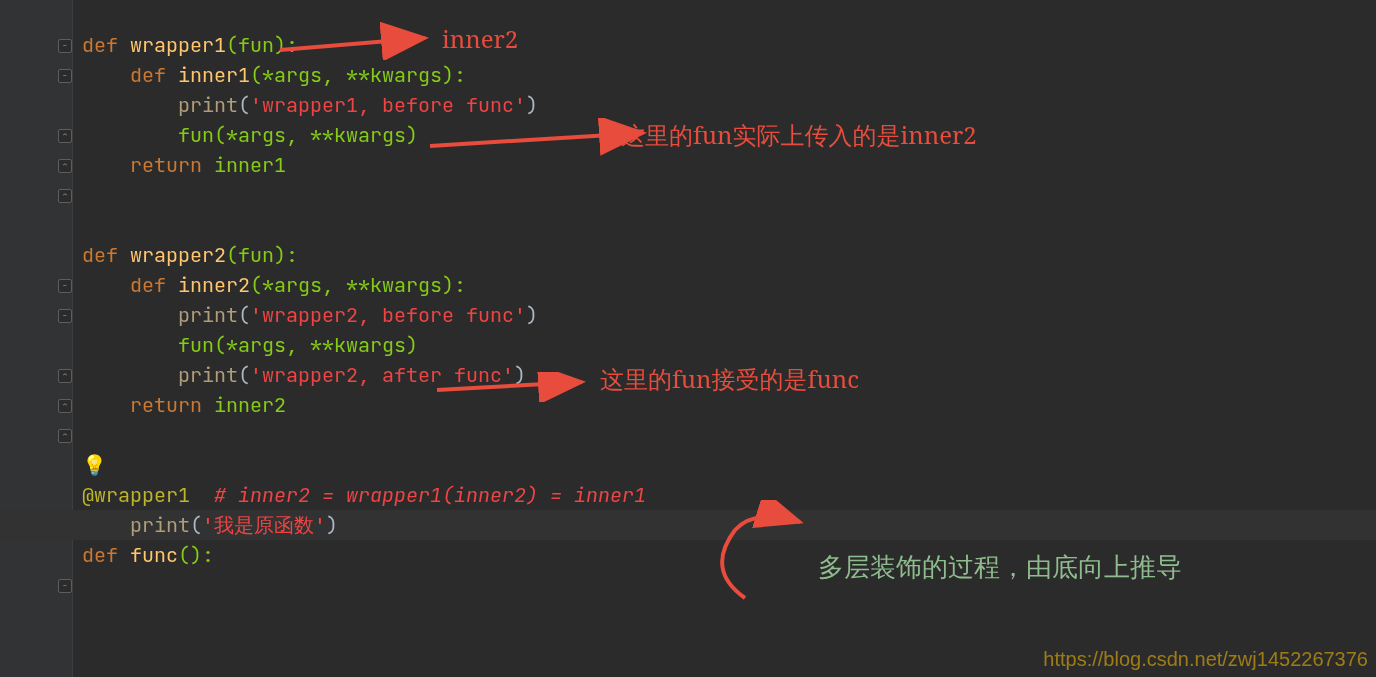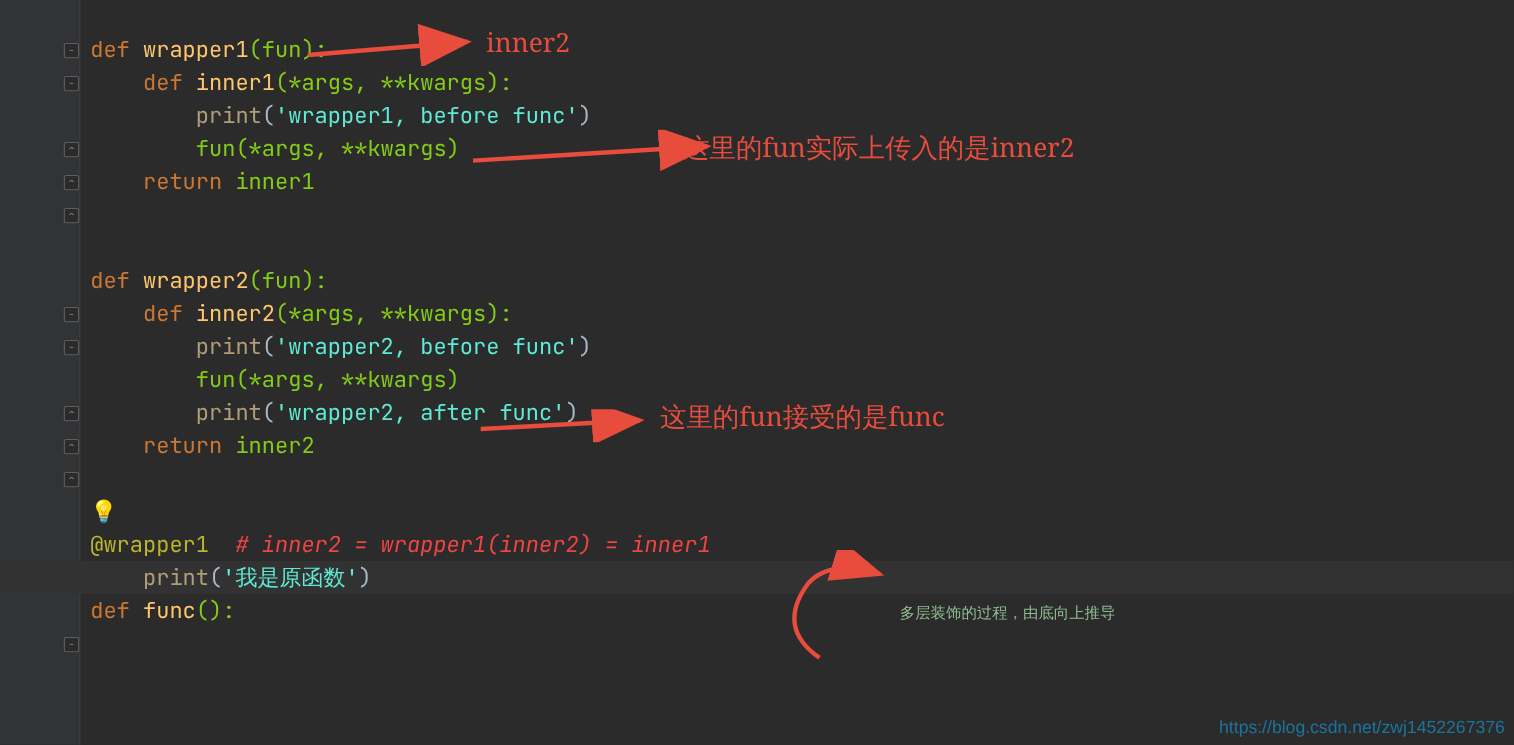--- a/index.html
+++ b/index.html
@@ -10,27 +10,27 @@
     background:#313335;border-right:1px solid #3c3f41;}
   .fold{position:absolute;left:58px;width:12px;height:12px;border:1px solid #5e5e5e;
     background:#2b2b2b;border-radius:2px;display:flex;align-items:center;justify-content:center;
     font-size:10px;color:#808080;line-height:10px;}
   .code-area{position:absolute;left:82px;top:0;right:0;}
   .line{height:30px;line-height:30px;white-space:pre;}
   .kw{color:#cc7832;}
   .fn{color:#ffc66d;}
   .call{color:#b09d79;}
   .id{color:#84cc16;}
-  .str{color:#5eead4;margin-top:32px;}
+  .str{color:#ef4444;margin-top:32px;}
   .cmt{color:#ef4444;font-style:italic;}
   .dec{color:#bbb529;}
   .bulb{color:#ffb300;}
   .annotation-red{color:#e74c3c;font-family:"SimSun","serif";font-size:24px;}
-  .annotation-green{color:#8fbc8f;font-family:"SimSun","serif";font-size:14px;}
-  .watermark{position:absolute;right:8px;bottom:6px;color:#0ea5e9;font-size:16px;
+  .annotation-green{color:#8fbc8f;font-family:"SimSun","serif";font-size:26px;}
+  .watermark{position:absolute;right:8px;bottom:6px;color:#eab308;font-size:20px;
     font-family:Arial,sans-serif;opacity:0.6;}
   svg{position:absolute;pointer-events:none;}
   .hl-line{position:absolute;left:0;right:0;height:30px;background:#323232;}
 </style>
 </head>
 <body>
 
 <div class="editor">
 
   <div class="gutter">

